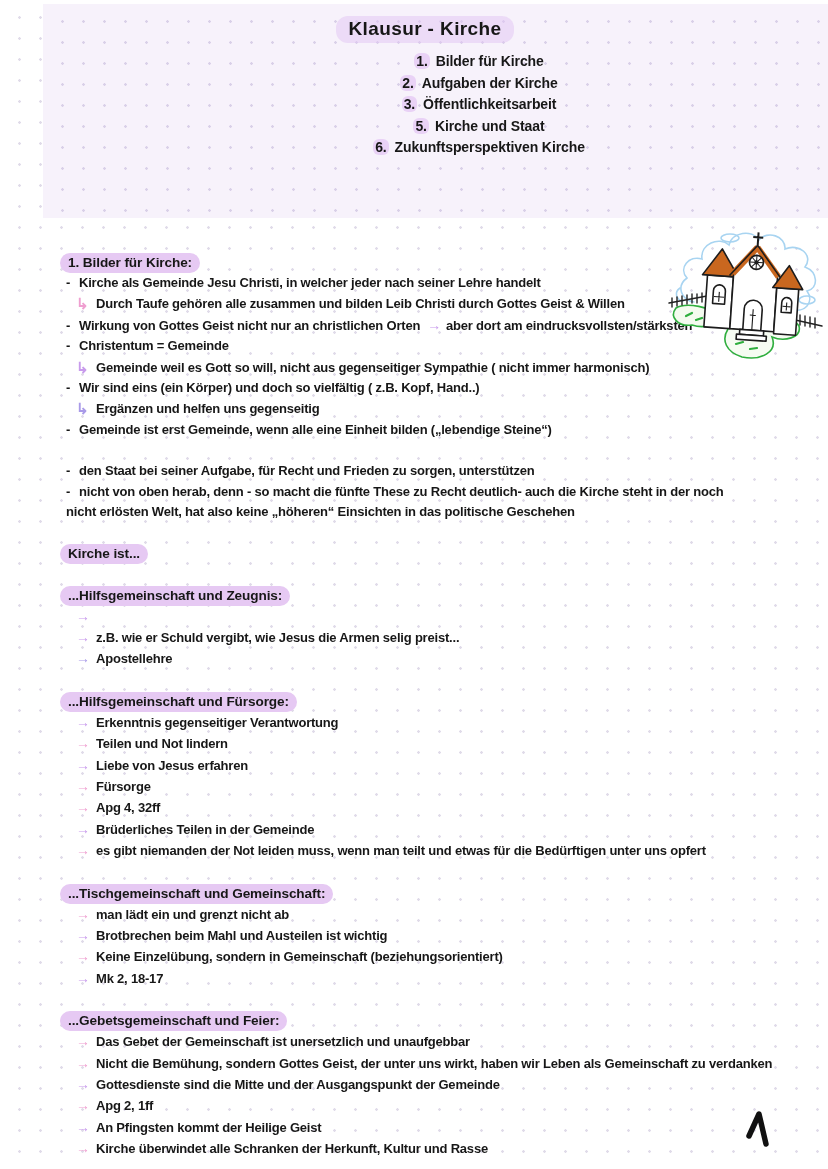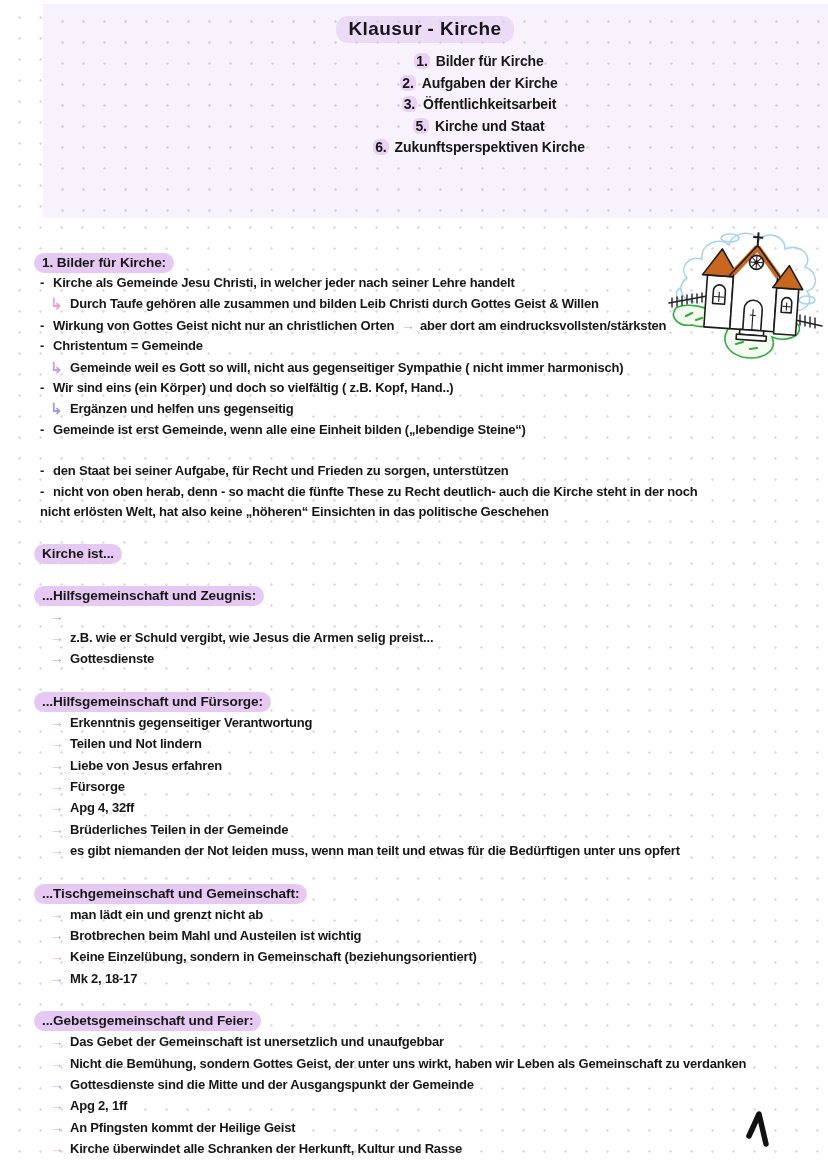--- a/index.html
+++ b/index.html
@@ -20,21 +20,21 @@
   .title-wrap{ text-align:center; margin-top:12px; transform:translateX(-32px); }
   .title{
     display:inline-block; font-size:19px; font-weight:bold; letter-spacing:.4px;
     background:rgba(226,196,243,.5); border-radius:12px; padding:2px 12px 3px;
   }
   .toc{ margin:8px 0 0 44px; }
   .toc-item{ font-size:14px; font-weight:bold; line-height:21.6px; letter-spacing:-.1px;text-align:center; }
   .toc-num{ background:#e9d2f6; border-radius:6px; padding:0 2px; margin-right:6px; }
   
   .content{ position:absolute; top:252px; left:0; width:100%; }
-  .sec{ margin:0 0 21px 0; }
+  .sec{ margin:0 0 21px 0;padding-left:26px; }
   .h-row{ padding-left:34px; line-height:20.4px; }
   .pill{
     display:inline-block; font-size:13.6px; font-weight:bold; letter-spacing:-.1px;
     background:#e6c9f3; border-radius:10px; padding:1px 8px 2px; line-height:17px;
   }
   .row{
     display:flex; align-items:baseline; white-space:nowrap;
     font-size:13px; font-weight:bold; line-height:20.4px; letter-spacing:-.2px;
   }
   .row.dash,.row.cont{ padding-left:40px; }
@@ -126,21 +126,21 @@
         <div class="h-row"><span class="pill">...Hilfsgemeinschaft und Zeugnis:</span></div>
         <div class="row arrow">
           <span class="mk arrow-mk" style="color: rgb(200, 155, 236);">→</span>
         </div>
         <div class="row arrow">
           <span class="mk arrow-mk" style="color: rgb(200, 155, 236);">→</span>
           <span class="txt">z.B. wie er Schuld vergibt, wie Jesus die Armen selig preist...</span>
         </div>
         <div class="row arrow">
           <span class="mk arrow-mk" style="color: rgb(169, 154, 232);">→</span>
-          <span class="txt">Gottesdienste</span>
+          <span class="txt">Apostellehre</span>
         </div>
       </div>
       <div class="sec">
         <div class="h-row"><span class="pill">...Hilfsgemeinschaft und Fürsorge:</span></div>
         <div class="row arrow">
           <span class="mk arrow-mk" style="color: rgb(200, 155, 236);">→</span>
           <span class="txt">Erkenntnis gegenseitiger Verantwortung</span>
         </div>
         <div class="row arrow">
           <span class="mk arrow-mk" style="color: rgb(239, 159, 208);">→</span>

